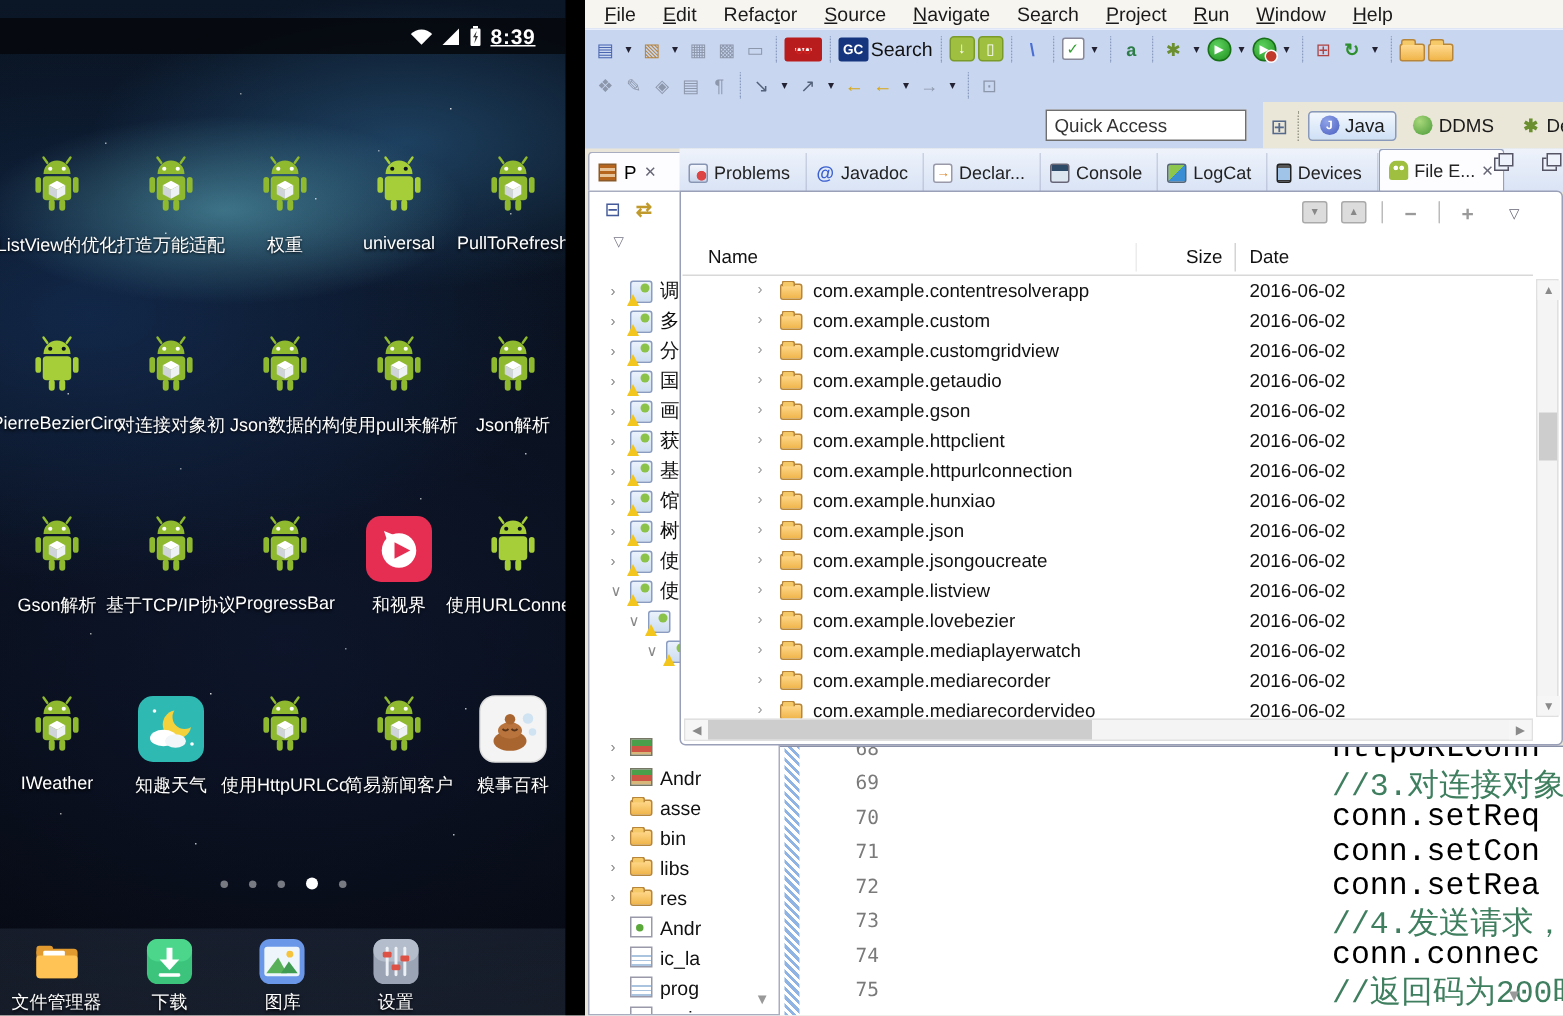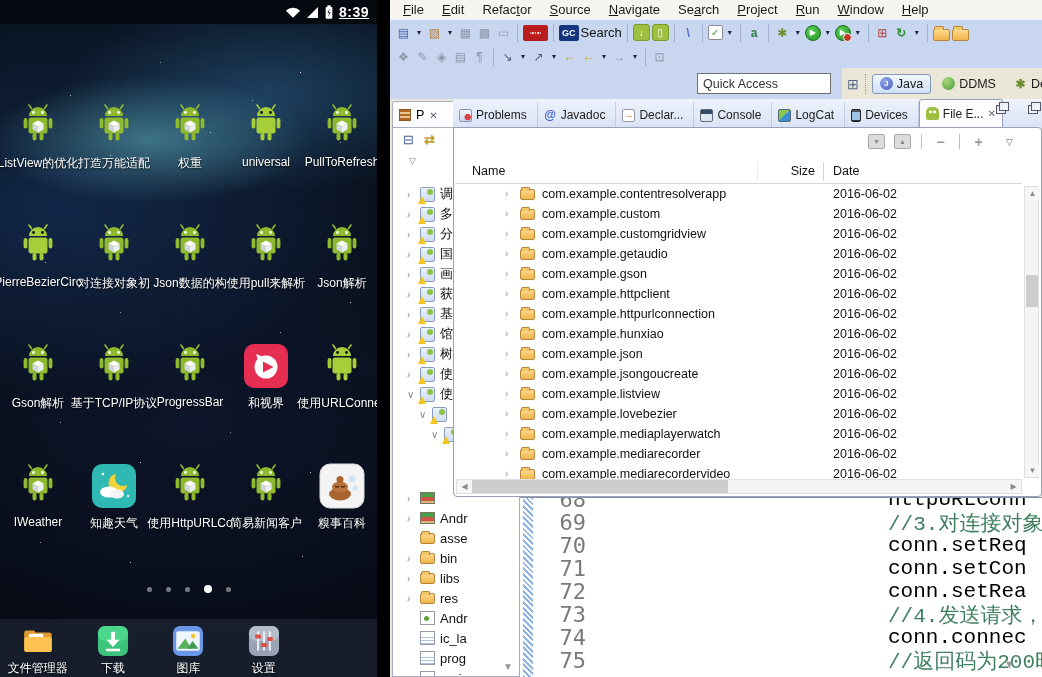--- a/index.html
+++ b/index.html
@@ -21,23 +21,23 @@
       210px 132px 0 0 rgba(255,255,255,.7), 252px 100px 0 0 rgba(255,255,255,.5),
       300px 72px 0 0 rgba(255,255,255,.8), 340px 142px 0 0 rgba(255,255,255,.6),
       45px 262px 0 0 rgba(255,255,255,.7), 120px 312px 0 0 rgba(255,255,255,.5),
       200px 282px 0 0 rgba(255,255,255,.8), 280px 332px 0 0 rgba(255,255,255,.6),
       350px 302px 0 0 rgba(255,255,255,.7), 60px 422px 0 0 rgba(255,255,255,.6),
       140px 462px 0 0 rgba(255,255,255,.8), 230px 432px 0 0 rgba(255,255,255,.5),
       310px 472px 0 0 rgba(255,255,255,.7), 40px 542px 0 0 rgba(255,255,255,.6),
       130px 562px 0 0 rgba(255,255,255,.7), 220px 522px 0 0 rgba(255,255,255,.5),
       302px 556px 0 0 rgba(255,255,255,.7), 362px 500px 0 0 rgba(255,255,255,.6); }
   .bezel { position:absolute; right:0; top:0; width:13px; height:677px; background:#000; }
-  .statusbar { position:absolute; left:0; top:0; right:13px; height:24px;
+  .statusbar { position:absolute; left:0; top:12px; right:13px; height:24px;
     background:rgba(6,8,12,.88); display:flex; align-items:center; justify-content:flex-end;
-    gap:5px; padding-right:8px; color:#fff;text-decoration:underline; }
+    gap:5px; padding-right:20px; color:#fff;text-decoration:underline; }
   .statusbar .time { font-size:14px; font-weight:bold; letter-spacing:.5px; }
   .app-grid { position:absolute; left:0; top:84px; width:380px; display:grid;
     grid-template-columns:repeat(5,76px); grid-auto-rows:120px; }
   .app { display:flex; flex-direction:column; align-items:center; padding-top:18px; cursor:pointer; }
   .app .ic { display:none; width:48px; height:48px; }
   .app.robot .ic-robot { display:inline-block; }
   .app.robotcube .ic-robotcube { display:inline-block; }
   .app.heshijie .ic-heshijie { display:inline-block; }
   .app.zhiqu .ic-zhiqu { display:inline-block; }
   .app.qiushi .ic-qiushi { display:inline-block; }
@@ -158,21 +158,21 @@
   .pe-scroll-down { position:absolute; right:6px; bottom:4px; color:#999; font-size:10px; }
 
   
   .editor-panel { position:absolute; left:130px; top:398px; width:522px; bottom:0; background:#fff;
     border-top:1px solid #8a90a8; overflow:hidden; }
   .hatch { position:absolute; left:3px; top:0; bottom:0; width:10px;
     background:repeating-linear-gradient(45deg,#8fb4e3 0 2px,#fff 2px 4px); }
   .code-lines { position:absolute; left:14px; top:-10px; right:0; }
   .code-line { height:23px; display:flex; align-items:center; white-space:nowrap; }
   .code-line .num { width:58px; min-width:58px; text-align:right; padding-right:6px; color:#7a7a7a;
-    font-family:"DejaVu Sans Mono", monospace; font-size:22px; }
+    font-family:"DejaVu Sans Mono", monospace; font-size:13px; }
   .code-line .text { padding-left:296px; font-family:Liberation Mono, monospace; font-size:21px; }
   .code-line.code .text { color:#000; }
   .code-line.comment .text { color:#3F7F5F; }
   .ed-scroll-down { position:absolute; left:484px; top:160px; color:#999; font-size:11px; }
 
   
   .fe-panel { position:absolute; left:63px; top:0; width:589px; height:398px; }
   .fe-tabs { position:absolute; left:0; top:0; right:0; height:29px; display:flex;
     align-items:flex-end; background:linear-gradient(#eef3fb,#d9e3f5); }
   .tab { display:inline-flex; align-items:center; gap:4px; padding:0 6px; height:26px;

